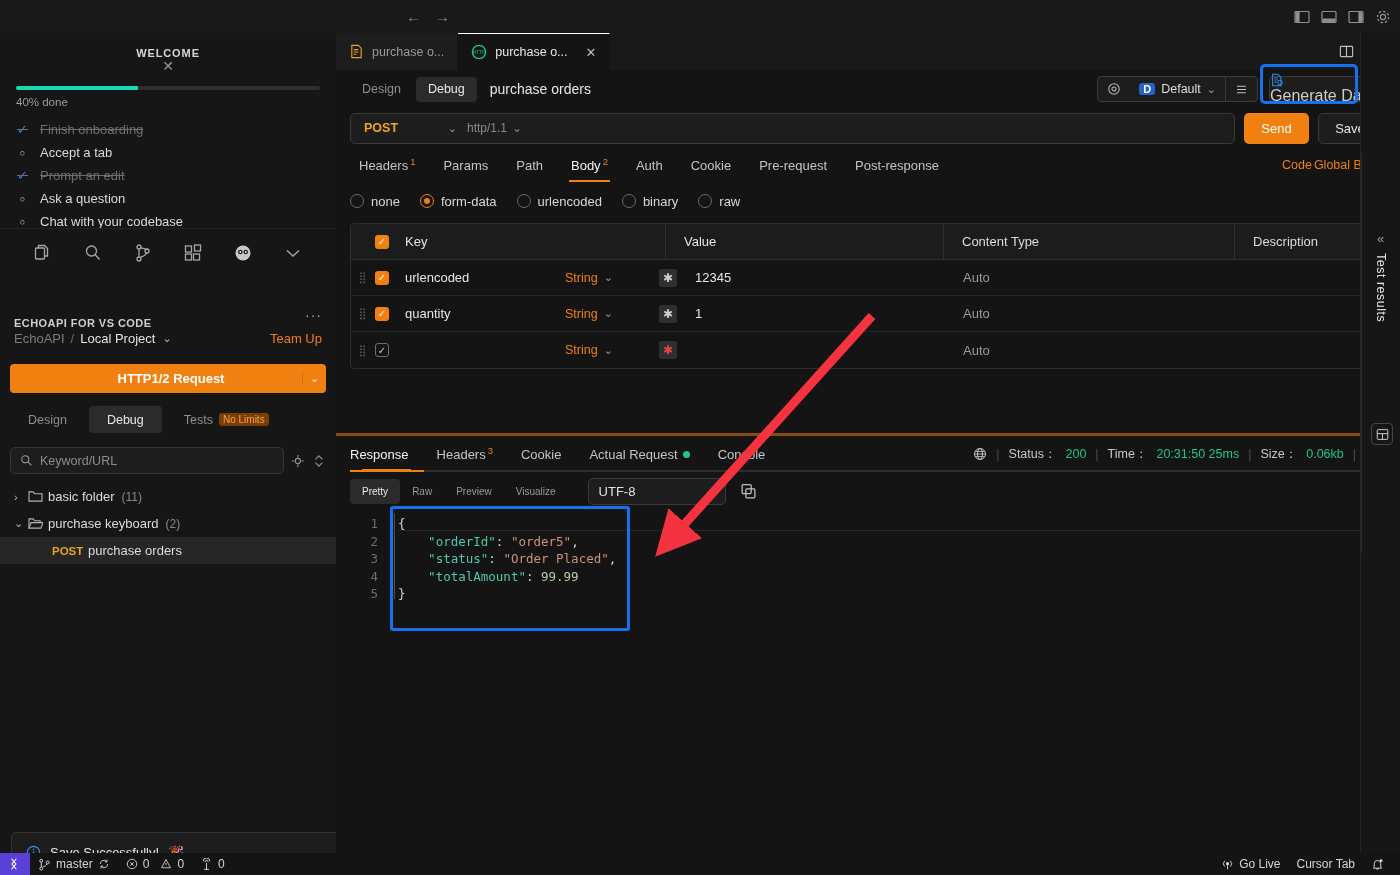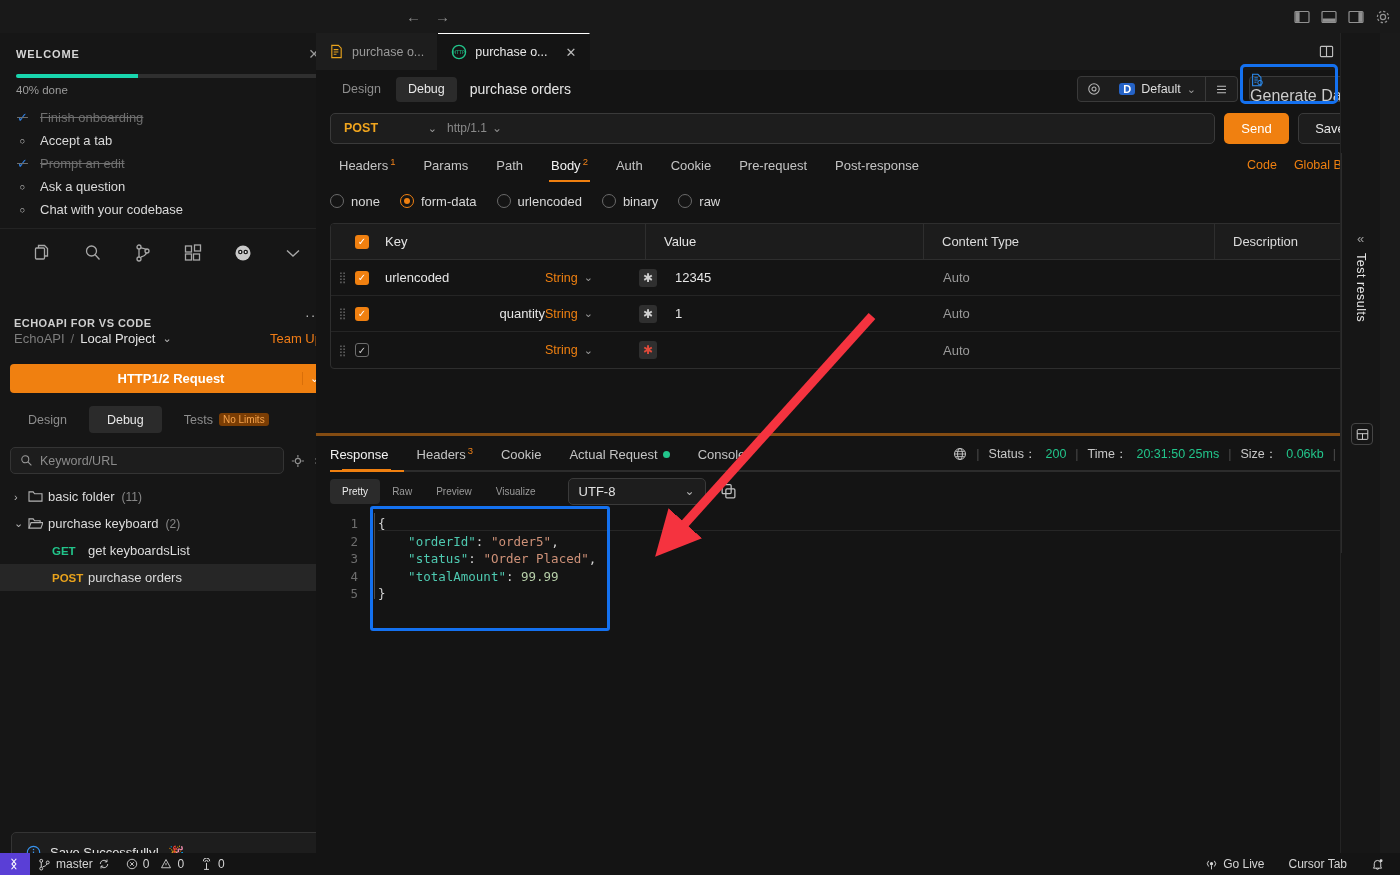--- a/index.html
+++ b/index.html
@@ -32,21 +32,21 @@
   }
   .tb-icn { width: 16px; height: 16px; opacity: .72; cursor: pointer; }
 
   
   #leftpanel {
     position: absolute; left: 0; top: 33px; width: 336px; height: 820px;
     background: #161616;
   }
   
   #welcome { padding: 14px 16px 0 16px; }
-  .wl-head { display: flex; align-items: center; justify-content: space-between; }
+  .wl-head { display: flex; align-items: center; justify-content: space-between; flex-direction: column; }
   .wl-title { font-size: 11px; letter-spacing: .9px; color: #d6d6d6; font-weight: 600; }
   .wl-x { color: #9a9a9a; font-size: 14px; cursor: pointer; line-height: 1; }
   .wl-bar { margin-top: 13px; height: 4px; border-radius: 2px; background: #2f2f2f; overflow: hidden; }
   .wl-bar > i { display: block; height: 100%; background: #18d6ae; }
   .wl-pct { margin-top: 6px; font-size: 11.5px; color: #9c9c9c; }
   .wl-list { margin-top: 14px; display: flex; flex-direction: column; gap: 8px; }
   .wl-item { display: flex; align-items: center; gap: 11px; font-size: 13px; cursor: pointer; }
   .wl-item .mk { width: 13px; text-align: center; font-size: 13px; }
   .wl-item.done { color: #6e6e6e; text-decoration: line-through; }
   .wl-item.done .mk { color: #2f7fe0; }
@@ -127,21 +127,21 @@
   
   #toast {
     position: absolute; left: 11px; top: 799px; width: 438px; height: 40px;
     background: #1d1d1d; border: 1px solid #343434; border-radius: 5px;
     display: flex; align-items: center; gap: 9px; padding: 0 14px;
     font-size: 13px; color: #e4e4e4;
   }
 
   
   #main {
-    position: absolute; left: 316px; top: 33px; width: 1064px; height: 820px;
+    position: absolute; left: 336px; top: 33px; width: 1064px; height: 820px;
     background: #141414;
   }
 
   
   #edtabs { height: 37px; display: flex; align-items: stretch; background: #191919; }
   .edtab {
     display: flex; align-items: center; gap: 8px; padding: 0 13px; font-size: 12.5px;
     color: #9a9a9a; background: #1d1d1d; border-right: 1px solid #141414; cursor: pointer;
   }
   .edtab.active { background: #141414; color: #e8e8e8; border-top: 1px solid #ffffff; }
@@ -193,21 +193,21 @@
   }
 
   
   #reqtabs { height: 34px; display: flex; align-items: center; padding: 0 18px 0 14px; gap: 0; position: relative; }
   .rt { font-size: 13px; color: #c4c4c4; padding: 0 14px; height: 34px; display: flex; align-items: center;
         position: relative; cursor: pointer; }
   .rt:first-child { padding-left: 9px; }
   .rt sup { color: #f0821a; font-size: 9.5px; margin-left: 2px; position: relative; top: -4px; }
   .rt.on { color: #f2f2f2; }
   .rt.on::after { content: ""; position: absolute; left: 12px; right: 12px; bottom: 0; height: 2px; background: #f08010; }
-  #reqtabs-right { margin-left: auto; display: flex; align-items: flex-start; gap: 17px; }
+  #reqtabs-right { margin-left: auto; display: flex; align-items: flex-start; gap: 2px; }
   .rt-link { font-size: 12.5px; color: #f08010; cursor: pointer; }
 
   
   #btyperow { height: 38px; display: flex; align-items: center; padding: 0 18px 0 14px; gap: 20px; }
   .rad { display: flex; align-items: center; gap: 7px; font-size: 13px; color: #d8d8d8; cursor: pointer; }
   .rad .dot { width: 14px; height: 14px; border-radius: 50%; border: 1.5px solid #6a6a6a; display: inline-block; position: relative; }
   .rad.on .dot { border-color: #f08010; }
   .rad.on .dot::after { content: ""; position: absolute; left: 3px; top: 3px; width: 6px; height: 6px;
                         border-radius: 50%; background: #f08010; }
   #btyperow .bulk { margin-left: auto; width: 18px; height: 18px; cursor: pointer; }
@@ -299,21 +299,21 @@
   }
   #rail-divider { position: absolute; left: -0.5px; top: 120px; width: 1px; height: 400px; background: #2c2c2c; }
 
   
   #status {
     position: absolute; left: 0; bottom: 0; width: 1400px; height: 22px;
     background: #141414; display: flex; align-items: center; font-size: 12px; color: #d4d4d4;
   }
   #status .rem { width: 30px; height: 22px; background: #5a3fd6; display: flex; align-items: center; justify-content: center; }
   .sbi { display: flex; align-items: center; gap: 5px; padding: 0 8px; height: 22px; cursor: pointer; }
-  #status-right { margin-left: auto; display: flex; align-items: center; gap: 8px; padding-right: 8px; }
+  #status-right { margin-left: auto; display: flex; align-items: center; gap: 0; padding-right: 8px; }
 
   
   #arrow { position: absolute; left: 0; top: 0; width: 1400px; height: 875px; pointer-events: none; }
   svg { display: block; }
 </style>
 </head>
 <body>
 
 <div id="titlebar">
   <div class="tb-nav">
@@ -470,24 +470,20 @@
     <div class="tr">
       <span class="chev">⌄</span>
       <span class="fic">
         <svg width="15" height="13" viewBox="0 0 16 14">
             <path d="M1 12V2h4.5l1.5 2H13v2" fill="none" stroke="#cfcfcf" stroke-width="1.2"></path>
             <path d="M1 12l2.2-6H16l-2.2 6z" fill="none" stroke="#cfcfcf" stroke-width="1.2"></path>
           </svg>
       </span>
       <span class="nm">purchase keyboard</span>
       <span class="ct">(2)</span>
-    </div>
-    <div class="tr leaf">
-      <span class="mth get">GET</span>
-      <span class="nm">get keyboardsList</span>
     </div>
     <div class="tr leaf sel">
       <span class="mth post">POST</span>
       <span class="nm">purchase orders</span>
     </div>
   </div>
 
   <div id="toast">
     <svg width="15" height="15" viewBox="0 0 16 16">
       <circle cx="8" cy="8" r="6.6" fill="none" stroke="#3794f0" stroke-width="1.2"></circle>
@@ -684,21 +680,21 @@
       <span class="c-ct" style="padding-left:18px;">Auto</span>
       <span class="c-desc"></span>
       <span class="c-more"></span>
     </div>
 
     <div class="fdr">
       <span class="c-grip">⣿</span>
       <span class="c-chk">
           <span class="chk on">✓</span>
         </span>
-      <span class="c-key" style="width:160px;text-align:right;">quantity</span>
+      <span class="c-key" style="width:160px;">quantity</span>
       <span class="c-type">
           <span>String</span>
           <span class="cv">⌄</span>
         </span>
       <span class="c-star">✱</span>
       <span class="c-val">1</span>
       <span class="c-ct" style="padding-left:18px;">Auto</span>
       <span class="c-desc"></span>
       <span class="c-more"></span>
     </div>

